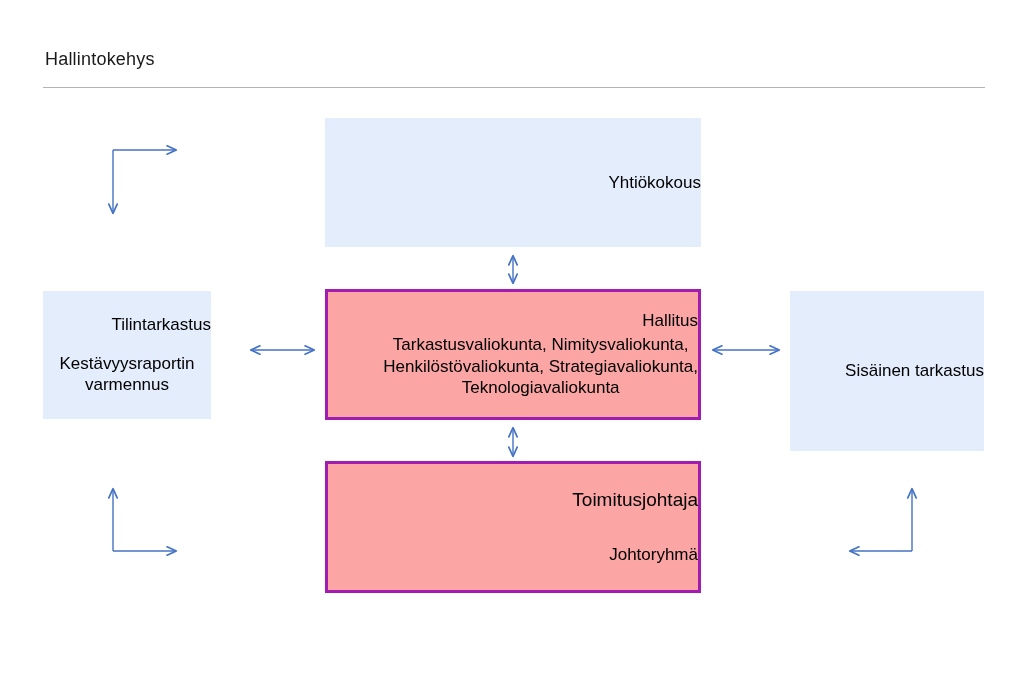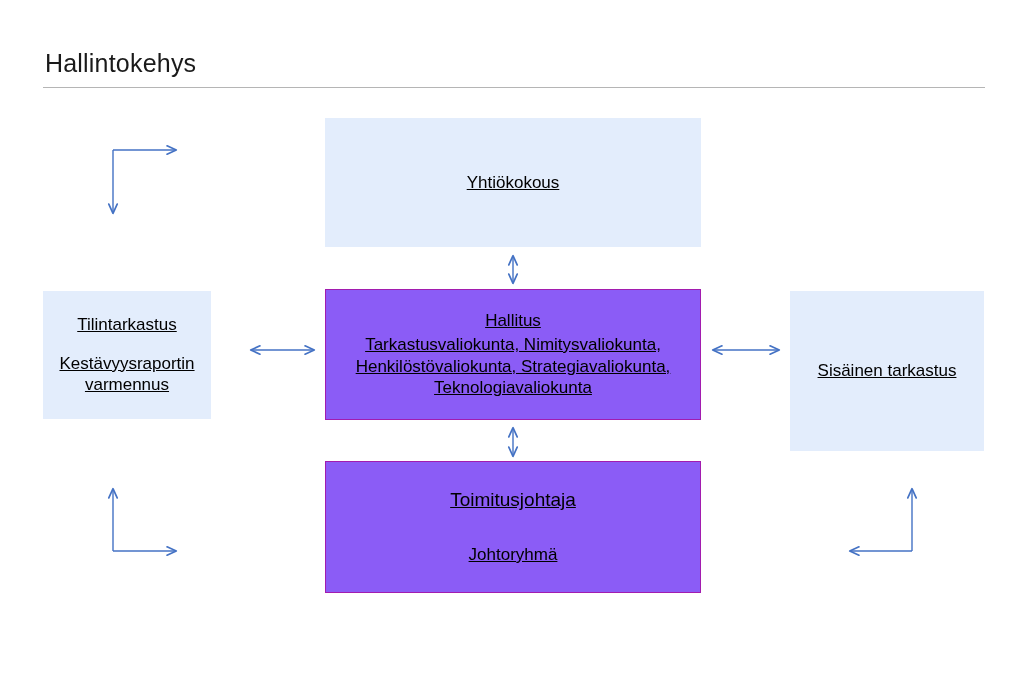--- a/index.html
+++ b/index.html
@@ -14,54 +14,53 @@
     font-family: "Liberation Sans", sans-serif;
     color: #000000;
     overflow: hidden;
   }
 
   
   #page-title {
     position: absolute;
     left: 45px;
     top: 50px;
-    font-size: 25px;
+    font-size: 18px;
     font-weight: 400;
     color: #1a1a1a;
     letter-spacing: 0.2px;
     line-height: 1.1;
   }
   #title-rule {
     position: absolute;
     left: 43px;
     top: 87px;
     width: 942px;
     height: 1px;
     background: #b5b5b5;
   }
 
   
   .node {
     position: absolute;
     box-sizing: border-box;
     display: flex;
     flex-direction: column;
-    align-items: center;
+    align-items: flex-end;
     justify-content: center;
     text-align: center;
     line-height: 1.28;
-    text-decoration: underline;
   }
   .node.filled {
     background: #e3edfc;
     border: none;
   }
   .node.outlined {
-    background: #8b5cf6;
-    border: 1px solid #a21caf;
+    background: #fca5a5;
+    border: 3px solid #a21caf;
   }
 
   
   #node-shareholders {
     left: 325px; top: 118px; width: 376px; height: 129px;
   }
   #node-board {
     left: 325px; top: 289px; width: 376px; height: 131px;
   }
   #node-audit {

